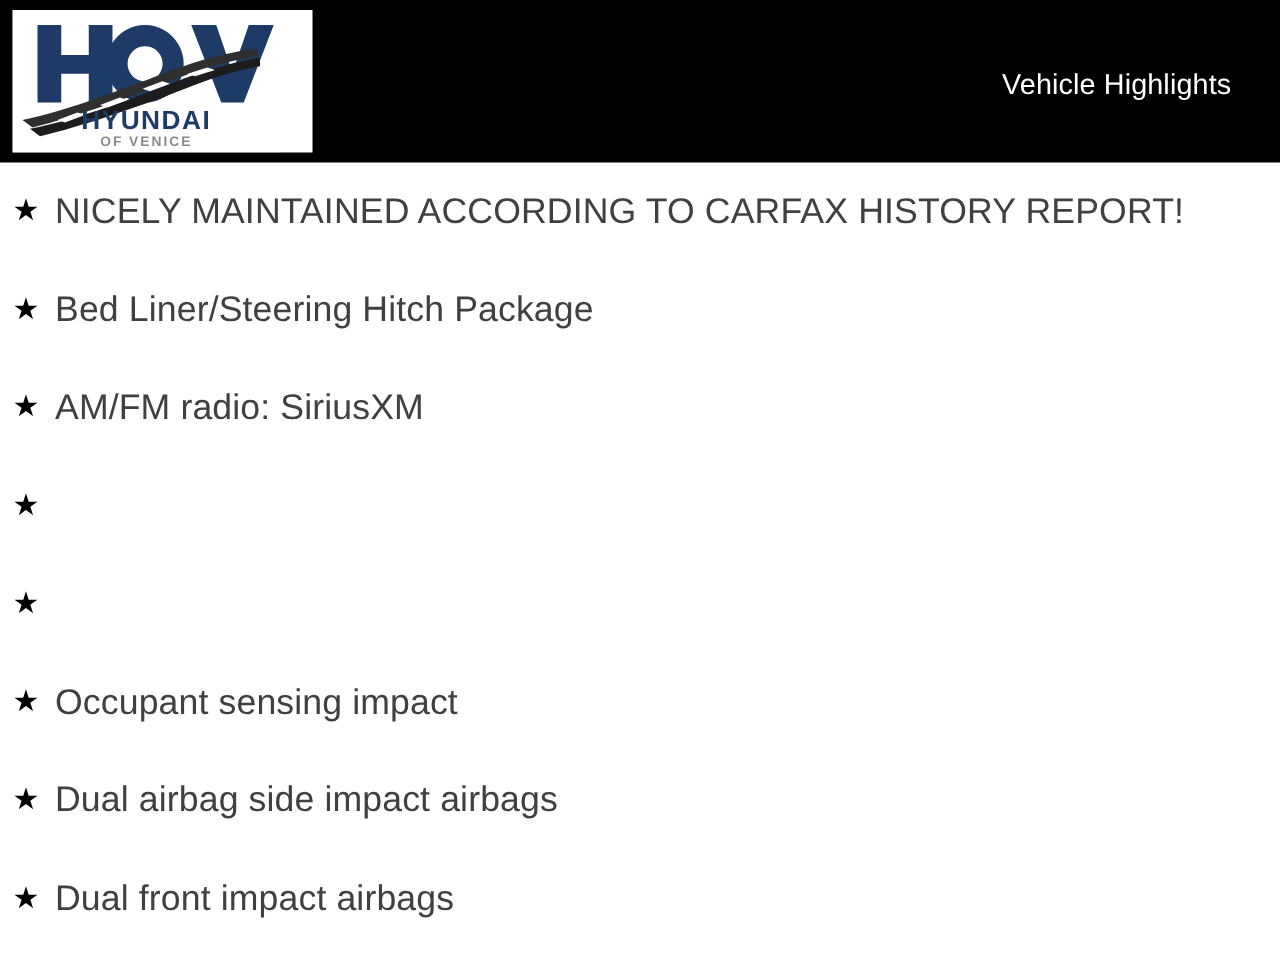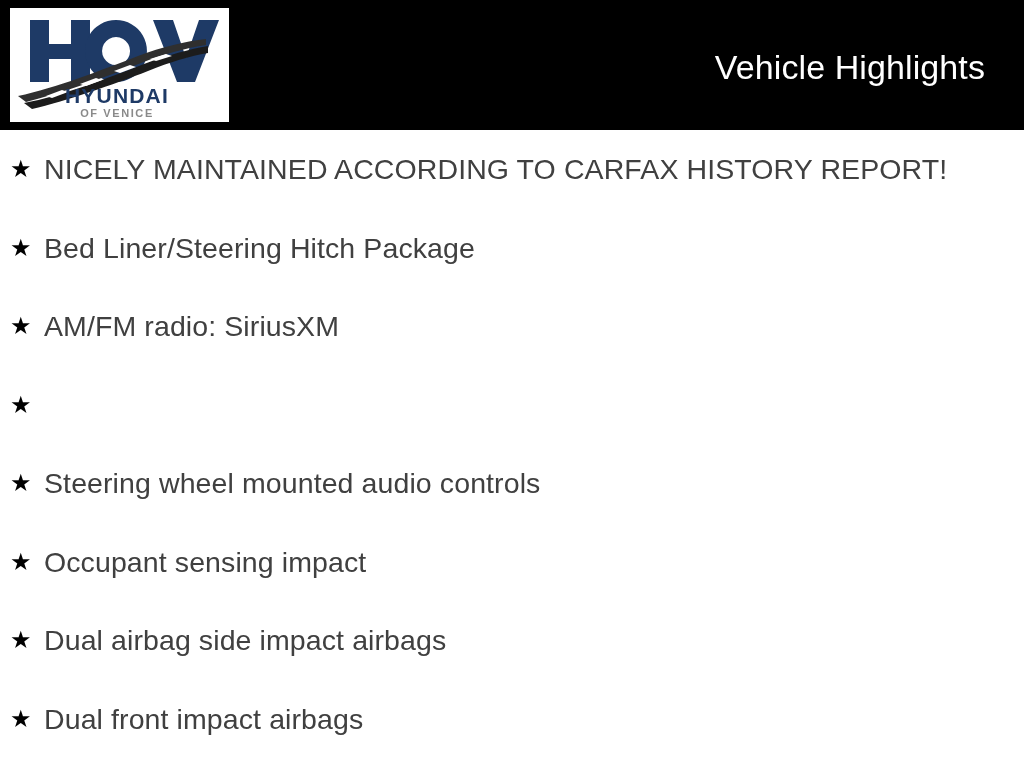--- a/index.html
+++ b/index.html
@@ -25,38 +25,38 @@
     height: 130px;
     background: #000000;
     overflow: hidden;
   }
 
   
   #logo-plate {
     position: absolute;
     left: 10px;
     top: 8px;
-    width: 219px;
+    width: 240px;
     height: 114px;
     background: #ffffff;
     overflow: hidden;
   }
   #logo-svg {
     display: block;
     width: 215px;
     height: 114px;
   }
 
   
   #header-title {
     position: absolute;
     right: 39px;
     top: 51px;
     color: #ffffff;
-    font-size: 34px;
+    font-size: 23px;
     line-height: 33px;
     font-weight: 400;
     letter-spacing: 0.1px;
     white-space: nowrap;
   }
 
   
   #highlights-list {
     position: absolute;
     left: 0;
@@ -141,21 +141,20 @@
   </li>
   <li class="highlight-item">
     <span class="bullet-star">★</span>
     <span class="highlight-text">AM/FM radio: SiriusXM</span>
   </li>
   <li class="highlight-item">
     <span class="bullet-star">★</span>
   </li>
   <li class="highlight-item">
     <span class="bullet-star">★</span>
-    <span class="highlight-text">Steering wheel mounted audio controls</span>
   </li>
   <li class="highlight-item">
     <span class="bullet-star">★</span>
     <span class="highlight-text">Occupant sensing impact</span>
   </li>
   <li class="highlight-item">
     <span class="bullet-star">★</span>
     <span class="highlight-text">Dual airbag side impact airbags</span>
   </li>
   <li class="highlight-item">

